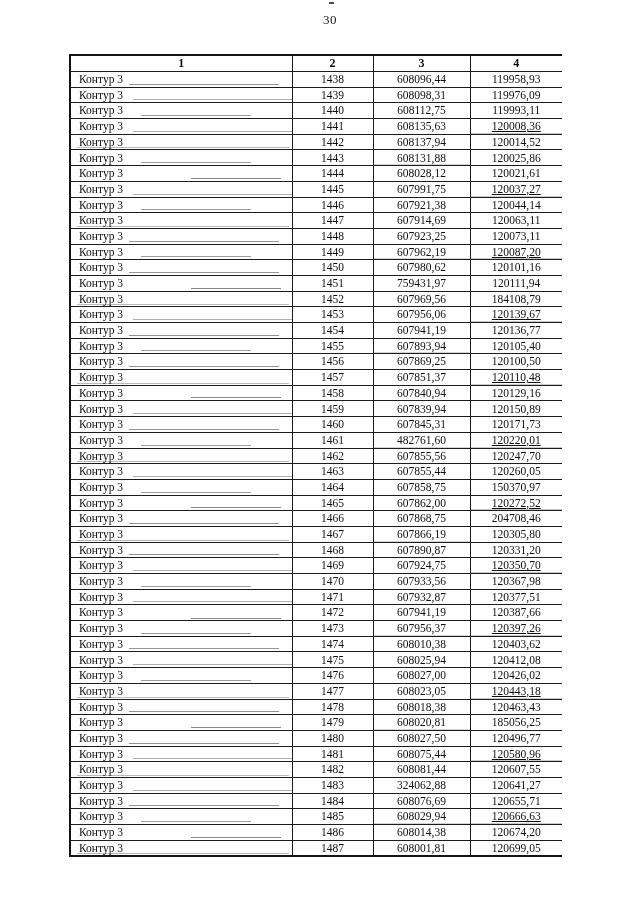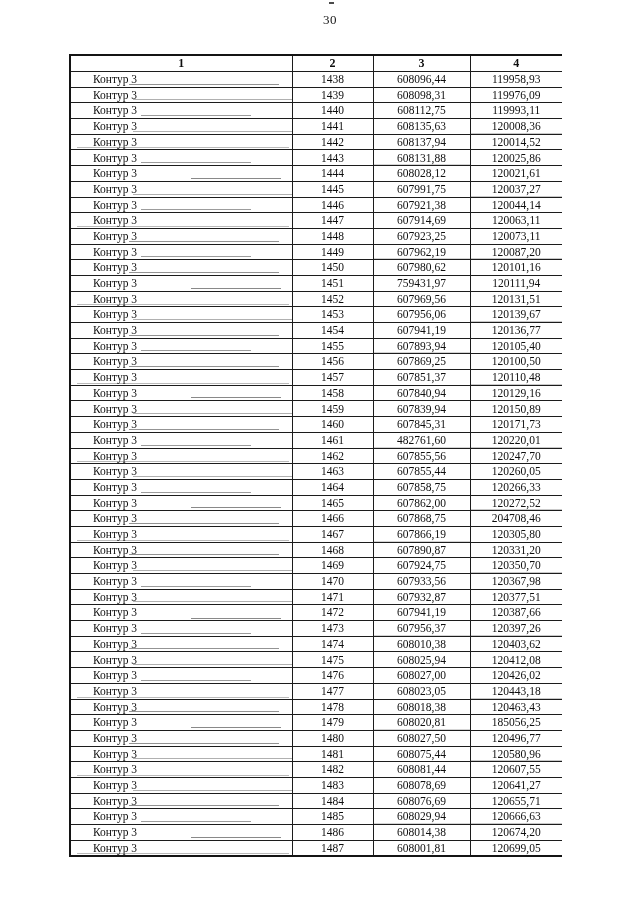--- a/index.html
+++ b/index.html
@@ -58,41 +58,41 @@
     color: #0e0e0e;
   }
   th {
     font-weight: bold;
     font-size: 12px;
     height: 15px;
     text-align: center;
   }
   td.c1 {
     text-align: left;
-    padding-left: 22px;
+    padding-left: 8px;
     position: relative;
   }
   td.c2, td.c3, td.c4 { text-align: center; }
   
   td.c1::after {
     content: "";
     position: absolute;
     left: 58px;
     bottom: 2px;
     height: 1px;
     width: 150px;
     background: #3a3a3a;
     opacity: 0.55;
   }
   tr:nth-child(2n) td.c1::after { width: 190px; left: 62px; opacity: 0.4; }
   tr:nth-child(3n) td.c1::after { width: 110px; left: 70px; opacity: 0.5; }
   tr:nth-child(5n) td.c1::after { width: 212px; left: 6px; bottom: 1px; opacity: 0.35; }
   tr:nth-child(7n) td.c1::after { width: 90px; left: 120px; opacity: 0.6; }
   
-  tr:nth-child(4n) td.c4 { box-shadow: inset 0 -2px 0 -1px rgba(40,40,40,0.25); }
+  tr:nth-child(4n) td.c4 { box-shadow: inset 0 -2px 0 -1px rgba(40,40,40,0.25); text-decoration: underline; }
   tr:nth-child(6n) td.c3 { box-shadow: inset 0 -2px 0 -1px rgba(40,40,40,0.2); margin-top: 48px; }
 </style>
 </head>
 <body>
 
 <div class="page">
   <div class="artifact-dash"></div>
   <div class="page-number">30</div>
 
   <table class="coords">
@@ -192,21 +192,21 @@
         <tr>
           <td class="c1">Контур 3</td>
           <td class="c2">1451</td>
           <td class="c3">759431,97</td>
           <td class="c4">120111,94</td>
         </tr>
         <tr>
           <td class="c1">Контур 3</td>
           <td class="c2">1452</td>
           <td class="c3">607969,56</td>
-          <td class="c4">120131,51</td>
+          <td class="c4">184108,79</td>
         </tr>
         <tr>
           <td class="c1">Контур 3</td>
           <td class="c2">1453</td>
           <td class="c3">607956,06</td>
           <td class="c4">120139,67</td>
         </tr>
         <tr>
           <td class="c1">Контур 3</td>
           <td class="c2">1454</td>
@@ -264,21 +264,21 @@
         <tr>
           <td class="c1">Контур 3</td>
           <td class="c2">1463</td>
           <td class="c3">607855,44</td>
           <td class="c4">120260,05</td>
         </tr>
         <tr>
           <td class="c1">Контур 3</td>
           <td class="c2">1464</td>
           <td class="c3">607858,75</td>
-          <td class="c4">120266,33</td>
+          <td class="c4">150370,97</td>
         </tr>
         <tr>
           <td class="c1">Контур 3</td>
           <td class="c2">1465</td>
           <td class="c3">607862,00</td>
           <td class="c4">120272,52</td>
         </tr>
         <tr>
           <td class="c1">Контур 3</td>
           <td class="c2">1466</td>
@@ -377,21 +377,21 @@
         </tr>
         <tr>
           <td class="c1">Контур 3</td>
           <td class="c2">1482</td>
           <td class="c3">608081,44</td>
           <td class="c4">120607,55</td>
         </tr>
         <tr>
           <td class="c1">Контур 3</td>
           <td class="c2">1483</td>
-          <td class="c3">608078,69</td>
+          <td class="c3">324062,88</td>
           <td class="c4">120641,27</td>
         </tr>
         <tr>
           <td class="c1">Контур 3</td>
           <td class="c2">1484</td>
           <td class="c3">608076,69</td>
           <td class="c4">120655,71</td>
         </tr>
         <tr>
           <td class="c1">Контур 3</td>

